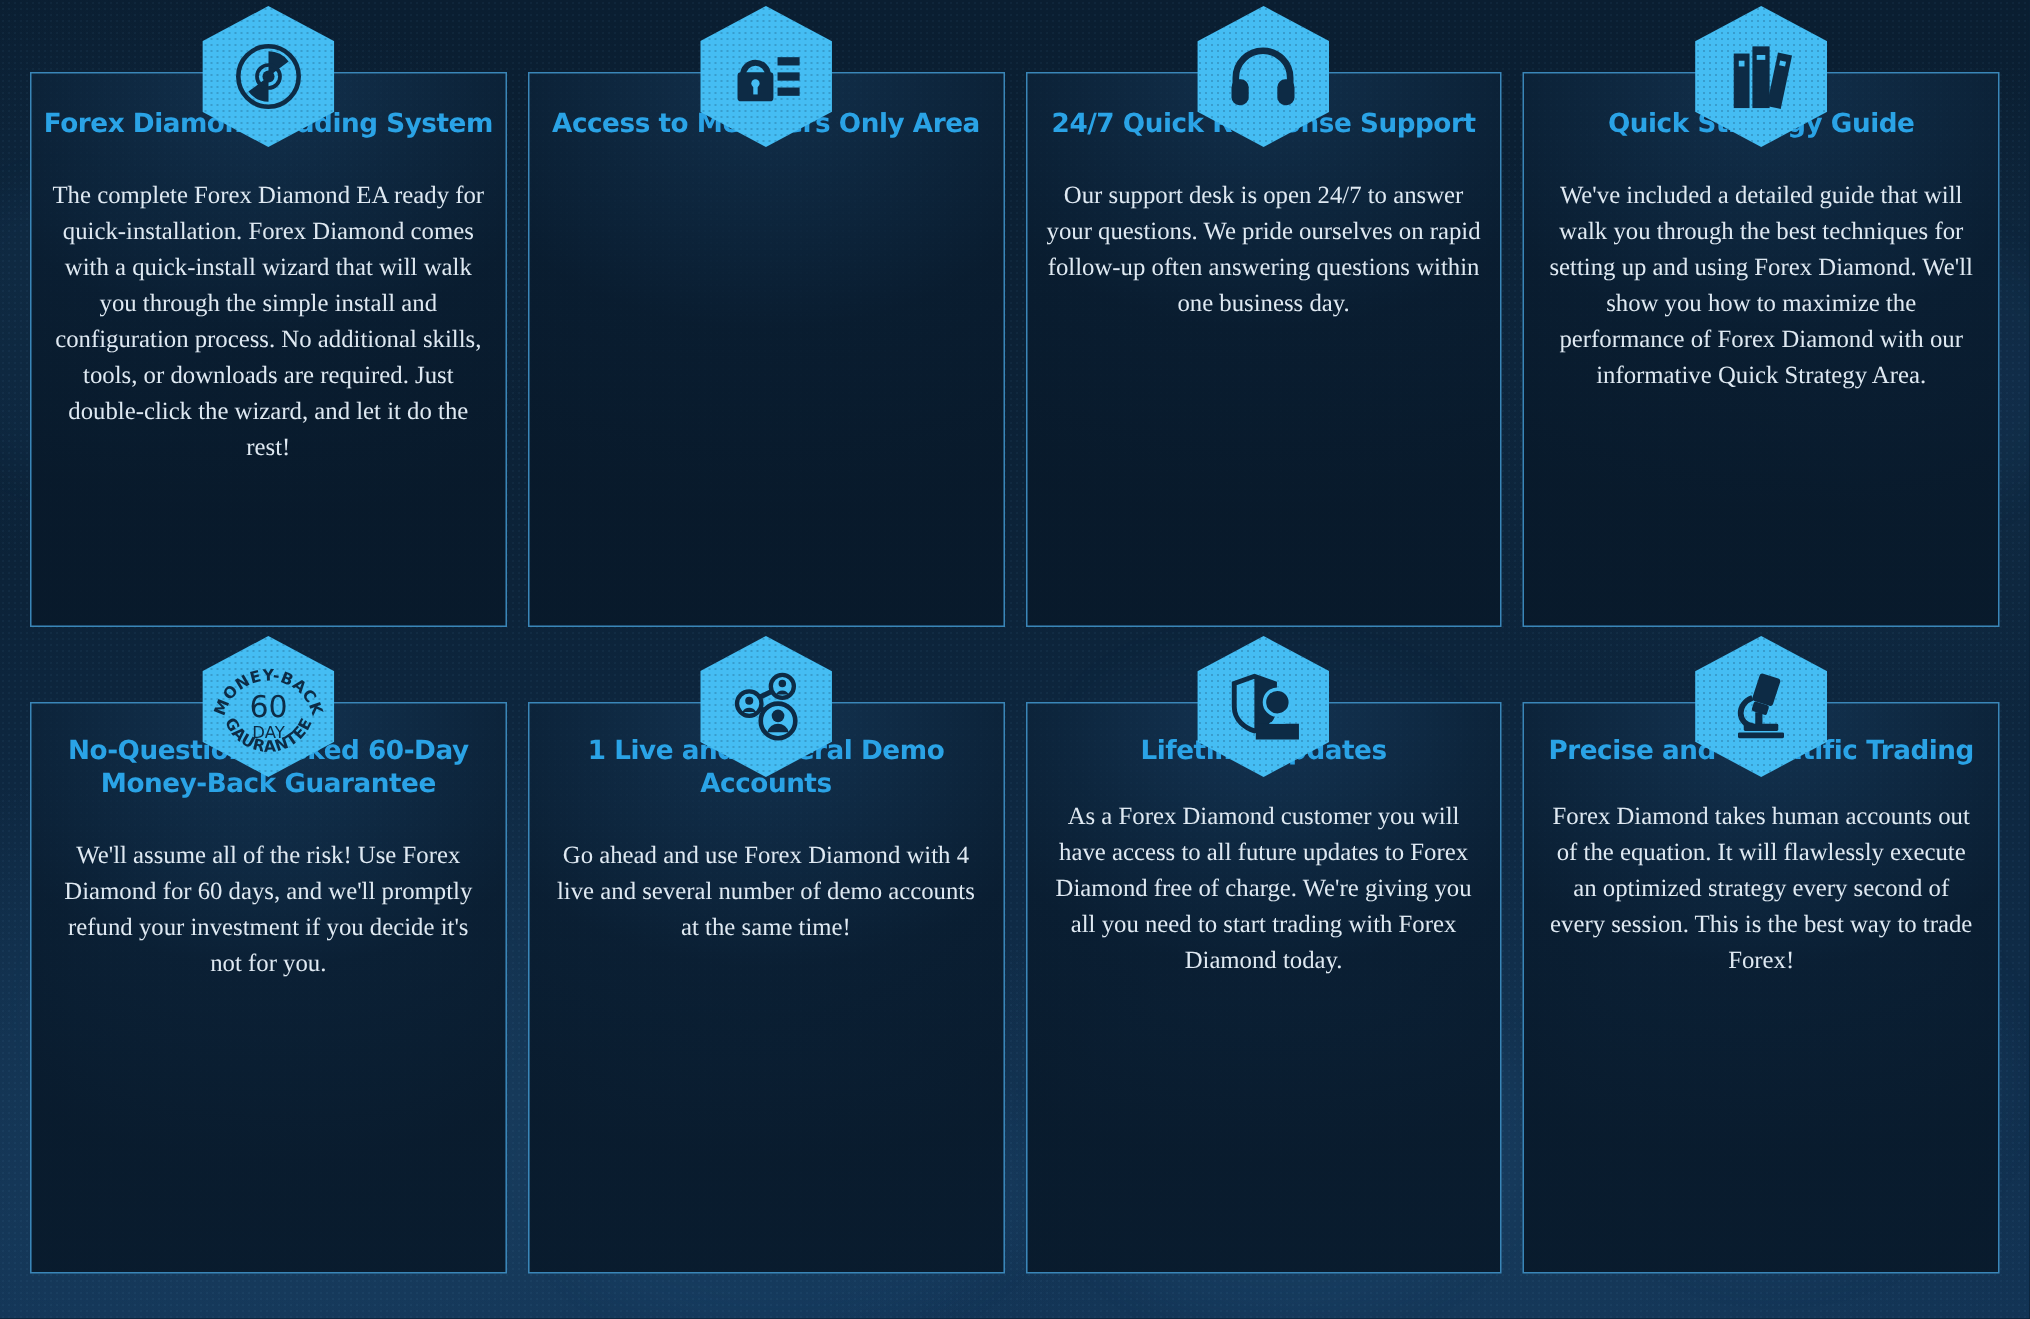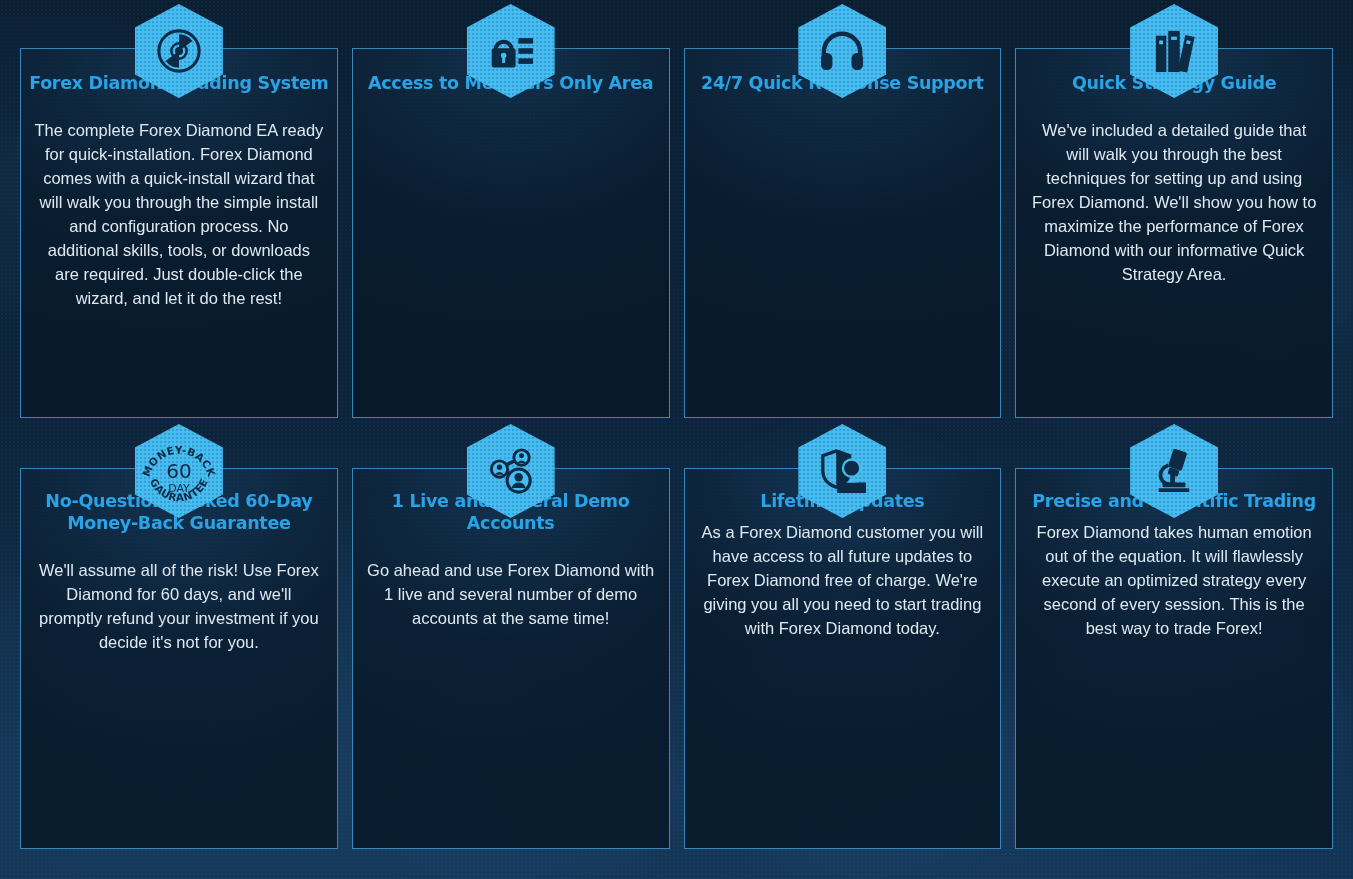--- a/index.html
+++ b/index.html
@@ -78,31 +78,31 @@
     font-weight:bold;
     font-size:17.5px;
     line-height:22px;
     letter-spacing:-0.3px;
     color:#2aa3e6;
     text-align:center;
   }
   .body{
     position:absolute;left:14px;right:14px;top:118px;
     margin:0;
-    font-family:Liberation Sans, sans-serif;
+    font-family:Liberation Serif, serif;
     font-size:16.5px;
     line-height:24px;
     color:#dfe9f2;
     text-align:center;
   }
   .title.two-line + .body{top:140px;text-align:center;}
 
   
   .row2 .title{top:70px;}
-  .row2 .body{top:100px;}
+  .row2 .body{top:112px;}
   .row2 .title.two-line + .body{top:138px;}
 </style>
 </head>
 <body>
 
 <div class="bg-base"></div>
 <div class="bg-blobs">
   <div class="blob" style="left:30px;top:560px;width:300px;height:230px;"></div>
   <div class="blob" style="left:360px;top:690px;width:330px;height:200px;"></div>
   <div class="blob" style="left:700px;top:640px;width:320px;height:240px;"></div>
@@ -155,20 +155,21 @@
     <div class="hex-wrap">
       <div class="hex">
         <svg width="48" height="42" viewBox="0 0 50 44" aria-hidden="true">
           <path d="M6 30 V23 a19 19 0 0 1 38 0 V30" fill="none" stroke="#0d2b45" stroke-width="4.6" stroke-linecap="round"></path>
           <rect x="3" y="24" width="12" height="18" rx="5.5" fill="#0d2b45"></rect>
           <rect x="35" y="24" width="12" height="18" rx="5.5" fill="#0d2b45"></rect>
         </svg>
       </div>
     </div>
     <h3 class="title">24/7 Quick Response Support</h3>
+    <p class="body">Our support desk is open 24/7 to answer your questions. We pride ourselves on rapid follow-up often answering questions within one business day.</p>
   </div>
 
   <div class="cell row1">
     <div class="card"></div>
     <div class="hex-wrap">
       <div class="hex">
         <svg width="44" height="46" viewBox="0 0 46 48" aria-hidden="true">
           <rect x="4" y="8" width="11" height="38" fill="#0d2b45"></rect>
           <rect x="7.5" y="13" width="4" height="4" fill="#45bdf3"></rect>
           <rect x="17" y="3" width="12" height="43" fill="#0d2b45"></rect>
@@ -220,21 +221,21 @@
           <circle cx="13" cy="23" r="8.5" fill="#45bdf3" stroke="#0d2b45" stroke-width="3"></circle>
           <circle cx="13" cy="21" r="2.8" fill="#0d2b45"></circle>
           <path d="M8.3 28.8a5.3 5.3 0 0 1 9.4 0z" fill="#0d2b45"></path>
           <circle cx="33" cy="35" r="12" fill="#45bdf3" stroke="#0d2b45" stroke-width="3.2"></circle>
           <circle cx="33" cy="31.5" r="4.4" fill="#0d2b45"></circle>
           <path d="M25.6 42.8a7.6 7.6 0 0 1 14.8 0z" fill="#0d2b45"></path>
         </svg>
       </div>
     </div>
     <h3 class="title two-line">1 Live and Several Demo Accounts</h3>
-    <p class="body">Go ahead and use Forex Diamond with 1 live and several number of demo accounts at the same time!</p>
+    <p class="body">Go ahead and use Forex Diamond with 4 live and several number of demo accounts at the same time!</p>
   </div>
 
   <div class="cell row2">
     <div class="card"></div>
     <div class="hex-wrap">
       <div class="hex">
         <svg width="48" height="46" viewBox="0 0 50 48" aria-hidden="true">
           <path d="M14 3 L28 8 V24 c0 10-8 15-14 17 C8 39 0 34 0 24 V8 Z" transform="translate(5,0)" fill="none" stroke="#0d2b45" stroke-width="3.4"></path>
           <path d="M19 3 L33 8 V24 c0 10-8 15-14 17 Z" fill="#0d2b45"></path>
           <circle cx="35" cy="21" r="9" fill="#0d2b45" stroke="#45bdf3" stroke-width="2.4"></circle>
@@ -257,16 +258,16 @@
             <rect x="21" y="22" width="11" height="7" rx="1.5" fill="#0d2b45"></rect>
           </g>
           <path d="M18 18 C7 22 7 36 19 38" fill="none" stroke="#0d2b45" stroke-width="4"></path>
           <rect x="20" y="28" width="5" height="12" fill="#0d2b45"></rect>
           <rect x="12" y="36" width="24" height="5" rx="1" fill="#0d2b45"></rect>
           <rect x="8" y="42" width="32" height="4" rx="1" fill="#0d2b45"></rect>
         </svg>
       </div>
     </div>
     <h3 class="title">Precise and Scientific Trading</h3>
-    <p class="body">Forex Diamond takes human emotion out of the equation. It will flawlessly execute an optimized strategy every second of every session. This is the best way to trade Forex!</p>
+    <p class="body">Forex Diamond takes human accounts out of the equation. It will flawlessly execute an optimized strategy every second of every session. This is the best way to trade Forex!</p>
   </div>
 
 </div>
 
 </body></html>

